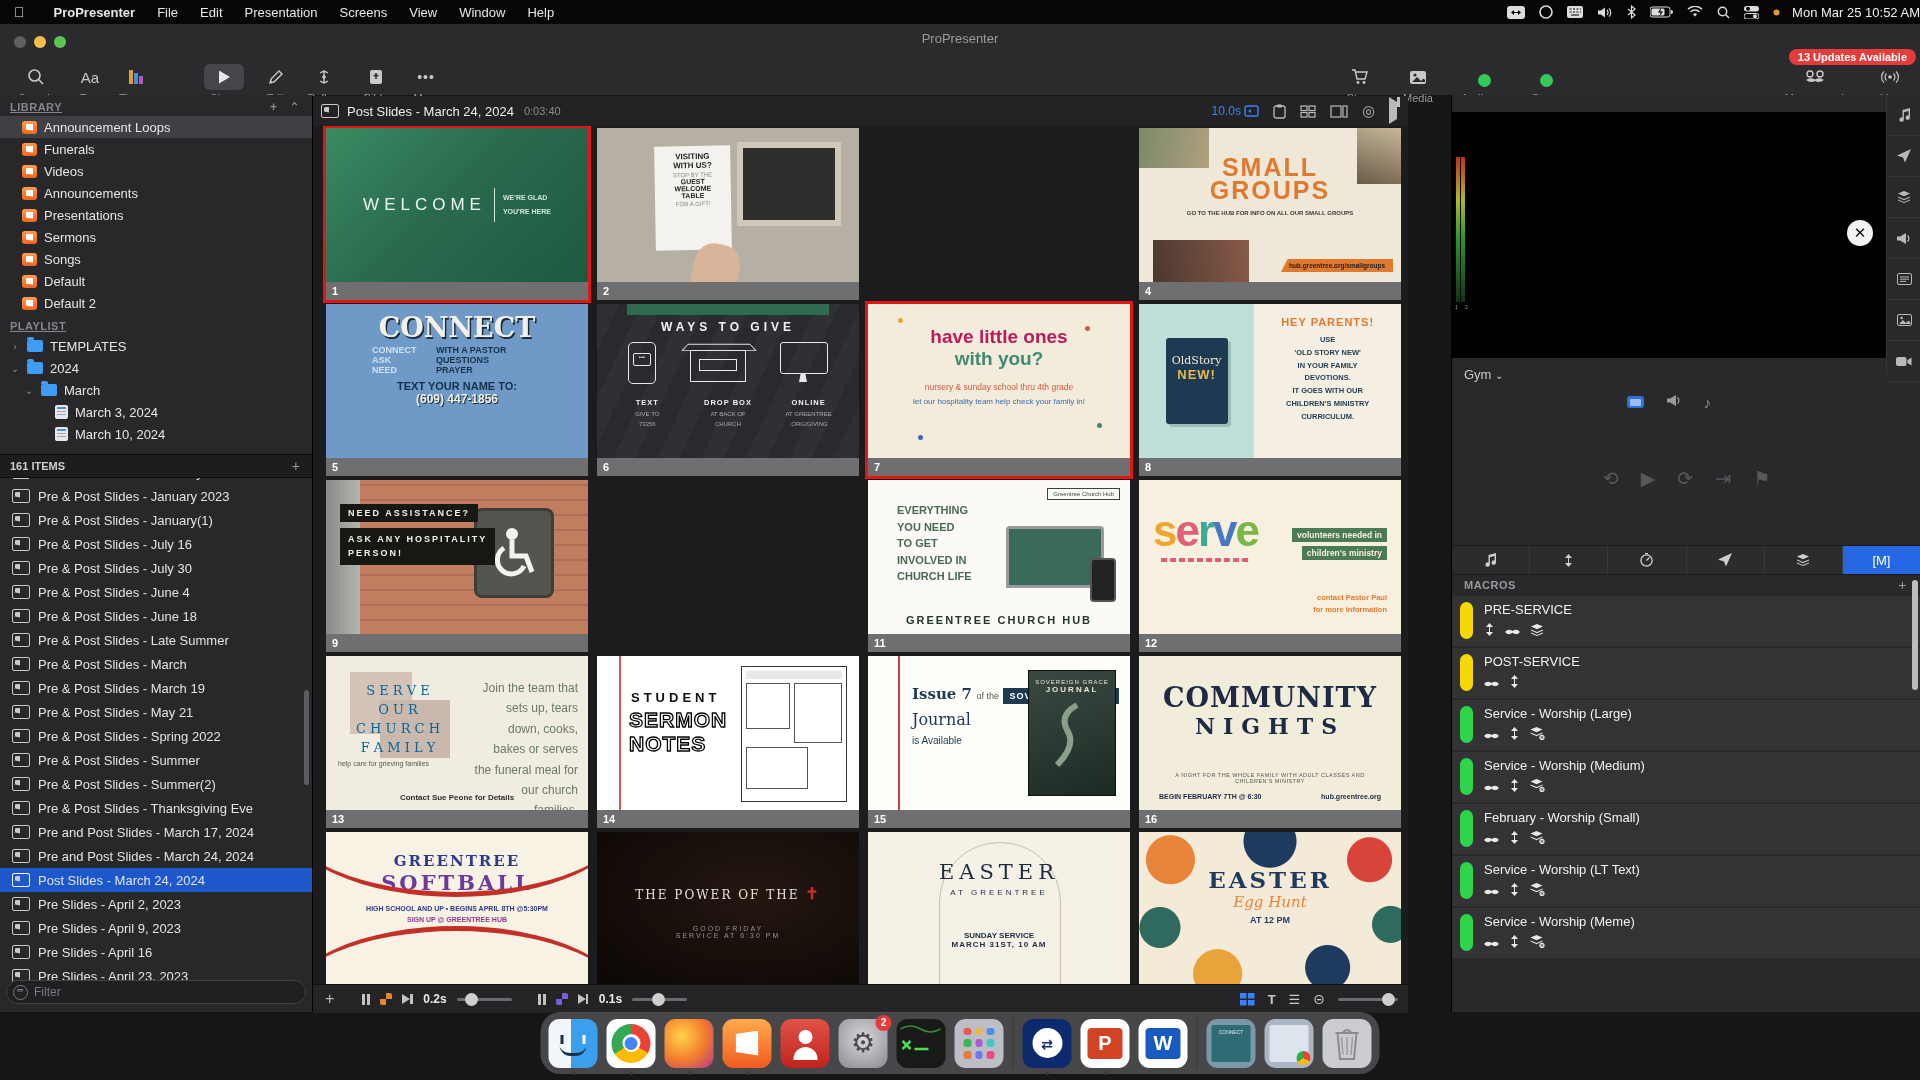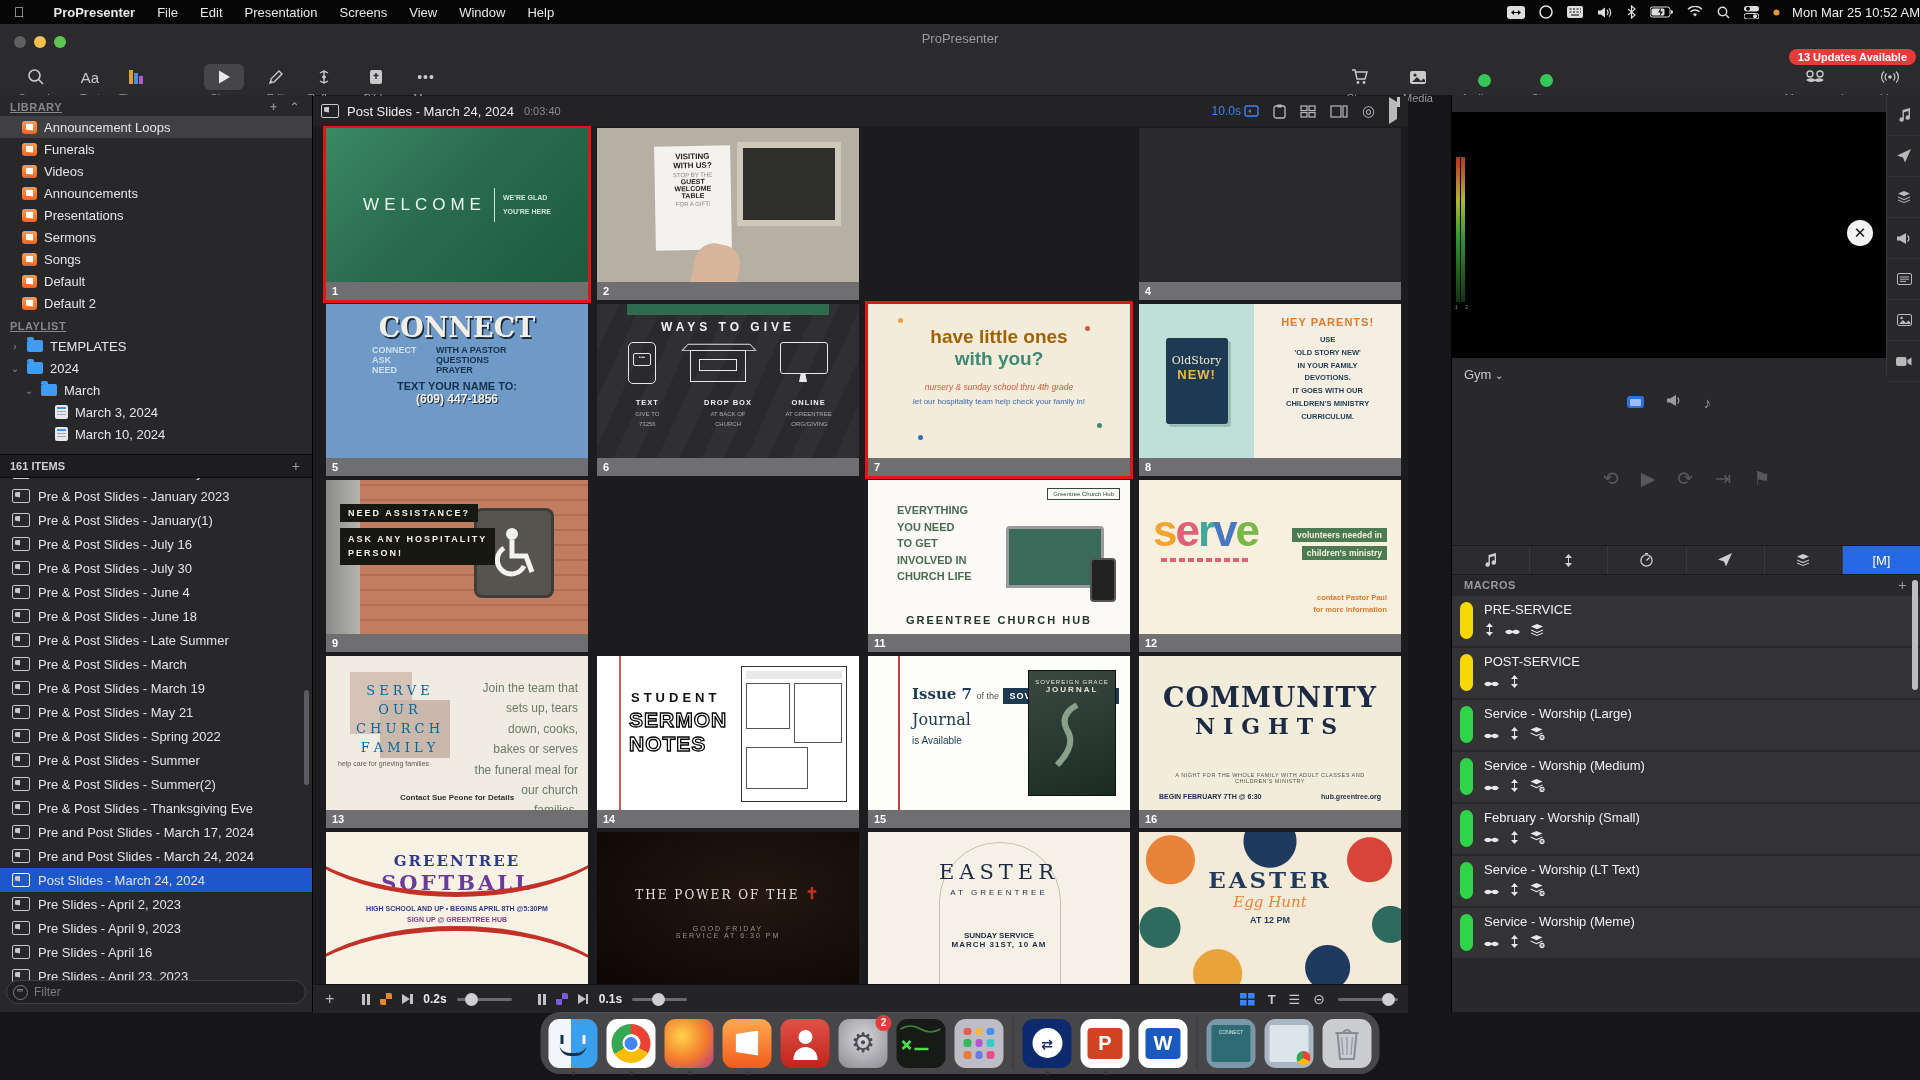--- a/index.html
+++ b/index.html
@@ -556,20 +556,30 @@
      <div style="font-size:6px;color:#8a8a86;margin-top:2px">STOP BY THE</div>
      <div style="font-size:7px;font-weight:bold;color:#222">GUEST<br>WELCOME<br>TABLE</div>
      <div style="font-size:6px;color:#8a8a86;margin-top:2px">FOR A GIFT!</div>
           </div>
    <div style="position:absolute;left:96px;bottom:-14px;width:46px;height:52px;background:#d8b49a;border-radius:40% 40% 0 0;transform:rotate(12deg)"></div>
         </div>
       </div>
    <div class="snum">2</div>
     </div>
     <div class="cell" style="left:826px;top:2px">
+   <div class="thumb">
+        <div style="height:100%;background:#efe8d9;position:relative">
+   <div style="position:absolute;left:0;top:0;width:70px;height:40px;background:linear-gradient(100deg,#7a8a6a,#b0a080)"></div>
+   <div style="position:absolute;right:0;top:0;width:44px;height:56px;background:linear-gradient(200deg,#c8b898,#6a5a48)"></div>
+   <div style="position:absolute;left:14px;bottom:0;width:96px;height:42px;background:linear-gradient(80deg,#4a3830,#8a5a48)"></div>
+   <div style="position:absolute;left:0;right:0;top:28px;text-align:center;color:#e07a2e;font-weight:800;font-size:25px;line-height:.9;letter-spacing:2px">SMALL<br>GROUPS</div>
+   <div style="position:absolute;left:0;right:0;top:82px;text-align:center;color:#3a3a38;font-size:6px;font-weight:bold">GO TO THE HUB FOR INFO ON ALL OUR SMALL GROUPS</div>
+   <div style="position:absolute;right:8px;bottom:10px;background:#e07a2e;color:#222;font-size:6.5px;font-weight:bold;padding:3px 8px;clip-path:polygon(6% 0,100% 0,100% 100%,0 100%)">hub.greentree.org/smallgroups</div>
+        </div>
+      </div>
    <div class="snum">4</div>
     </div>
     <div class="cell" style="left:13px;top:178px">
    <div class="thumb">
         <div style="height:100%;background:#6f9ac8;padding-top:8px;box-sizing:border-box">
    <div style="text-align:center;font-family:'DejaVu Serif',serif;font-weight:bold;font-size:27px;color:#f2efe6;text-shadow:1.5px 1.5px 0 #1a2a3a">CONNECT</div>
    <div style="width:170px;margin:2px auto 0;font-size:9px;font-weight:800">
      <div style="display:flex">
               <span style="color:#cfe0f0;width:64px">CONNECT</span>
               <span style="color:#16324a">WITH A PASTOR</span>
@@ -620,23 +630,23 @@
               <div style="color:#a8a8a8;font-size:6px;margin-top:3px;line-height:1.6">AT GREENTREE<br>.ORG/GIVING</div>
             </div>
           </div>
         </div>
       </div>
    <div class="snum">6</div>
     </div>
     <div class="cell rsel" style="left:555px;top:178px">
    <div class="thumb">
         <div style="height:100%;background:#f4ecda;position:relative;text-align:center">
-   <div style="font-size:19px;font-weight:800;color:#a16207;padding-top:22px">have little ones</div>
+   <div style="font-size:19px;font-weight:800;color:#be185d;padding-top:22px">have little ones</div>
    <div style="font-size:19px;font-weight:800;color:#3e8a74">with you?</div>
-   <div style="font-size:8.5px;color:#d05a40;margin-top:12px;font-style:italic">nursery &amp; sunday school thru 4th grade</div>
+   <div style="font-size:8.5px;color:#d05a40;margin-top:12px;">nursery &amp; sunday school thru 4th grade</div>
    <div style="font-size:8px;color:#3a6ab0;margin-top:5px">let our hospitality team help check your family in!</div>
    <span style="position:absolute;left:30px;top:14px;width:5px;height:5px;background:#e8a43a;border-radius:50%"></span>
    <span style="position:absolute;right:40px;top:22px;width:5px;height:5px;background:#d05a40;border-radius:50%"></span>
    <span style="position:absolute;left:50px;bottom:18px;width:5px;height:5px;background:#3a6ab0;border-radius:50%"></span>
    <span style="position:absolute;right:28px;bottom:30px;width:5px;height:5px;background:#3e8a74;border-radius:50%"></span>
         </div>
       </div>
    <div class="snum">7</div>
     </div>
     <div class="cell" style="left:826px;top:178px">

